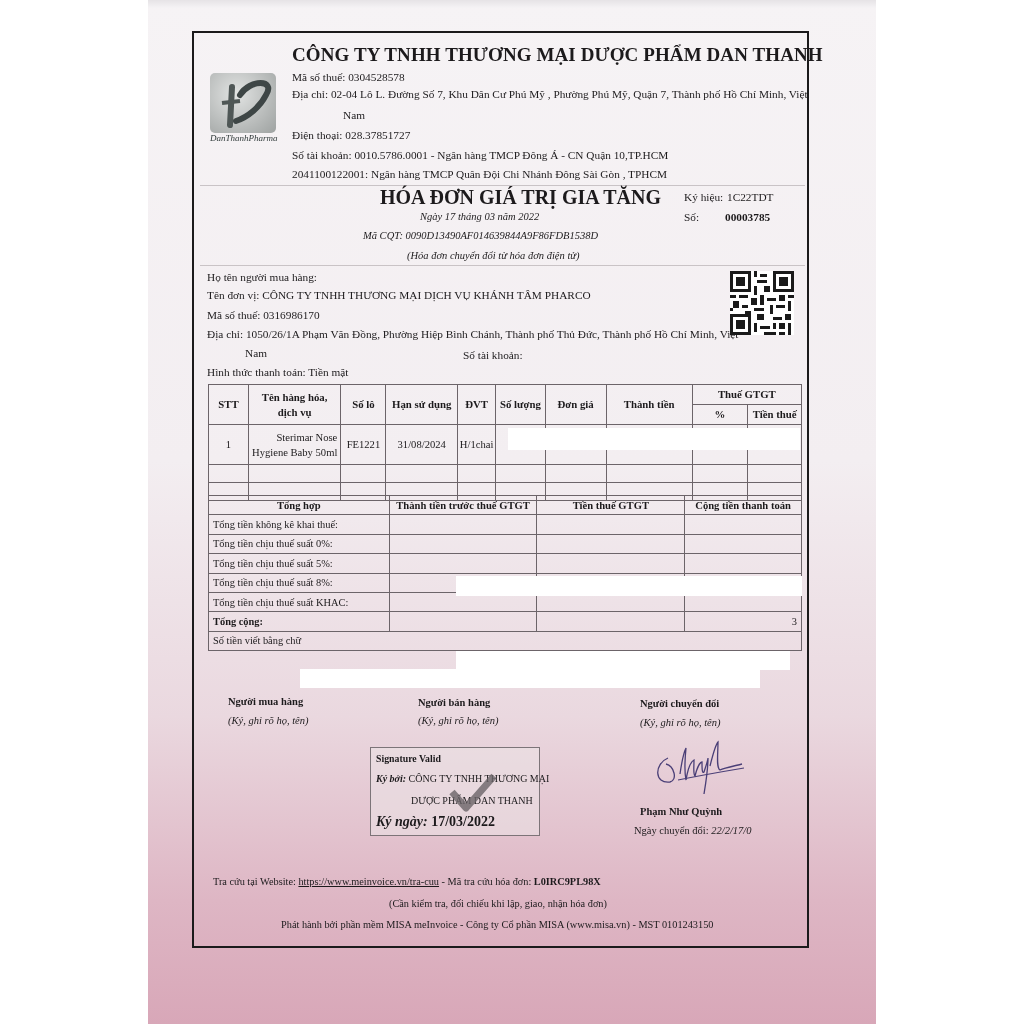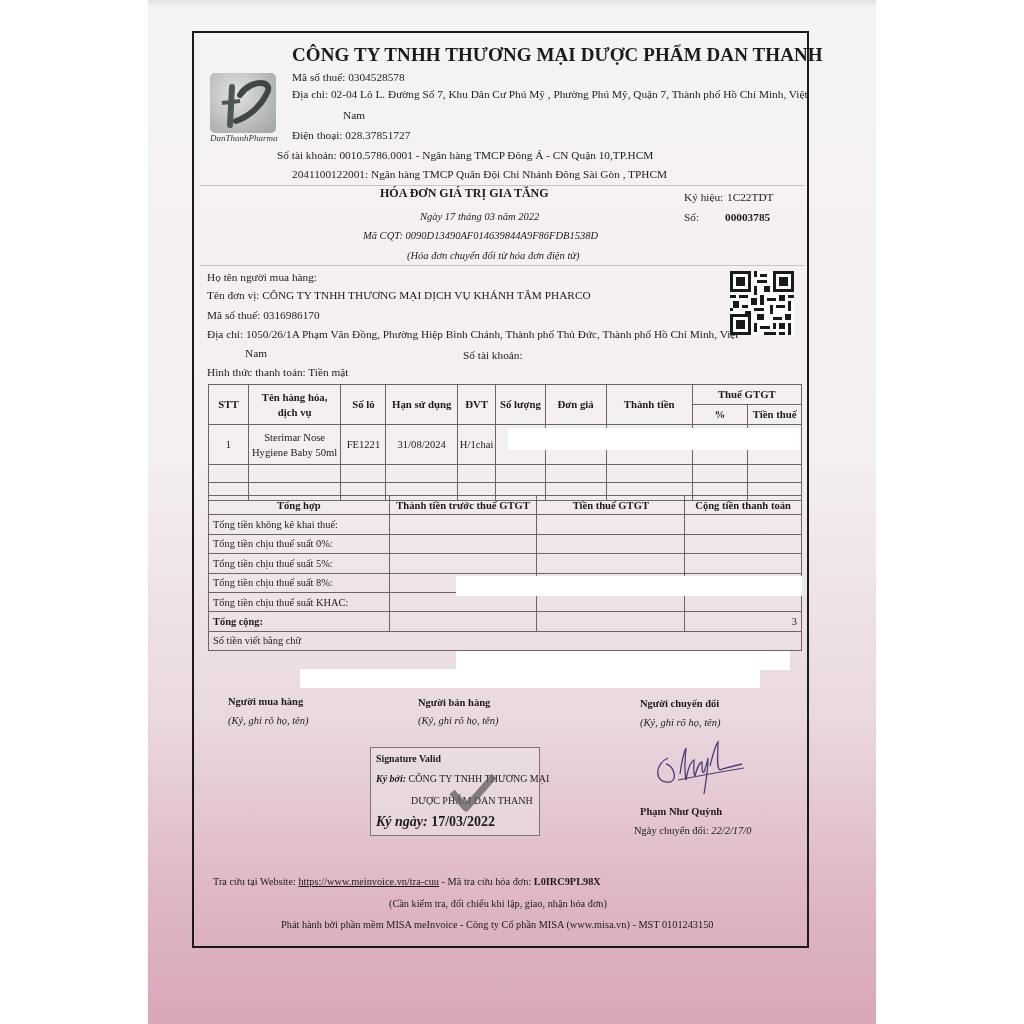--- a/index.html
+++ b/index.html
@@ -28,32 +28,32 @@
     background: radial-gradient(circle at 40% 35%, #e2e4e3 0%, #b9bcbb 60%, #9ea2a1 100%);
     overflow:hidden;
   }
   .logo-text {
     position:absolute; left:210px; top:133px; font-size:9px; font-style:italic;
     color:#303a3a; font-family:"Liberation Serif", serif;
   }
   .company-title { left:292px; top:44px; font-size:19px; font-weight:bold; letter-spacing:0.1px; }
   .hdr { font-size:11.3px; }
   .hr { position:absolute; height:1px; background:#c9c3c6; }
-  .inv-title { left:380px; top:186px; font-size:12px; font-weight:bold; }
+  .inv-title { left:380px; top:186px; font-size:20px; font-weight:bold; }
   .it { font-style:italic; font-size:10.5px; }
   .qr { position:absolute; left:730px; top:271px; width:64px; height:64px; }
   table.items {
     position:absolute; left:208px; top:384px; width:594px;
     border-collapse:collapse; font-size:10.6px;
   }
   table.items td, table.items th {
     border:1px solid #6c6469; padding:0 3px; text-align:center; vertical-align:middle;
   }
   table.items th { font-weight:bold; font-size:10.8px; line-height:15px; }
-  table.items td.left { text-align:center; }
+  table.items td.left { text-align:right; }
   table.sum {
     position:absolute; left:208px; top:495px; width:594px;
     border-collapse:collapse; font-size:10.4px;
   }
   table.sum td, table.sum th { border:1px solid #6c6469; padding:0 4px; height:18.4px; }
   table.sum th { font-weight:bold; font-size:10.6px; }
   table.sum td.lbl { text-align:left; }
   .redact { position:absolute; background:#ffffff; }
   .sig-box {
     position:absolute; left:370px; top:747px; width:170px; height:89px;
@@ -76,21 +76,21 @@
     <path d="M30 22 C40 6, 66 6, 56 22 C50 34, 38 44, 26 48" stroke="#3e4646" stroke-width="6" fill="none" stroke-linecap="round"></path>
   </svg>
 </div>
 <div class="logo-text">DanThanhPharma</div>
 
 <div class="abs company-title">CÔNG TY TNHH THƯƠNG MẠI DƯỢC PHẨM DAN THANH</div>
 <div class="abs hdr" style="left:292px;top:71px;">Mã số thuế: 0304528578</div>
 <div class="abs hdr" style="left:292px;top:88px;">Địa chỉ: 02-04 Lô L. Đường Số 7, Khu Dân Cư Phú Mỹ , Phường Phú Mỹ, Quận 7, Thành phố Hồ Chí Minh, Việt</div>
 <div class="abs hdr" style="left:343px;top:109px;">Nam</div>
 <div class="abs hdr" style="left:292px;top:129px;">Điện thoại: 028.37851727</div>
-<div class="abs hdr" style="left:277px;top:149px;">Số tài khoản: 0010.5786.0001 - Ngân hàng TMCP Đông Á - CN Quận 10,TP.HCM</div>
+<div class="abs hdr" style="left:292px;top:149px;">Số tài khoản: 0010.5786.0001 - Ngân hàng TMCP Đông Á - CN Quận 10,TP.HCM</div>
 <div class="abs hdr" style="left:292px;top:168px;">2041100122001: Ngân hàng TMCP Quân Đội Chi Nhánh Đông Sài Gòn , TPHCM</div>
 <div class="hr" style="left:200px;top:185px;width:605px;"></div>
 
 <div class="abs inv-title">HÓA ĐƠN GIÁ TRỊ GIA TĂNG</div>
 <div class="abs it" style="left:420px;top:211px;">Ngày 17 tháng 03 năm 2022</div>
 <div class="abs it" style="left:363px;top:230px;">Mã CQT: 0090D13490AF014639844A9F86FDB1538D</div>
 <div class="abs it" style="left:407px;top:250px;">(Hóa đơn chuyển đổi từ hóa đơn điện tử)</div>
 <div class="abs hdr" style="left:684px;top:191px;">Ký hiệu:</div>
 <div class="abs hdr" style="left:727px;top:191px;">1C22TDT</div>
 <div class="abs hdr" style="left:684px;top:211px;">Số:</div>

